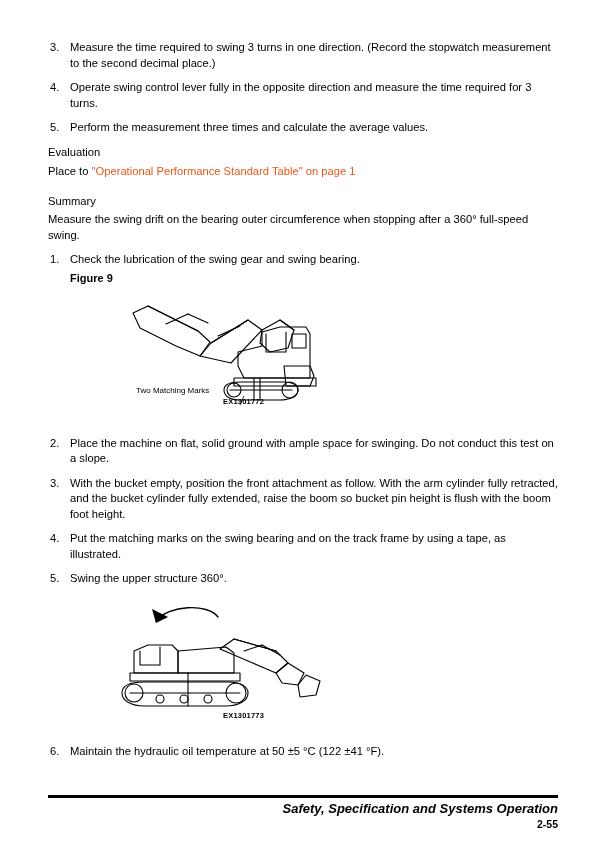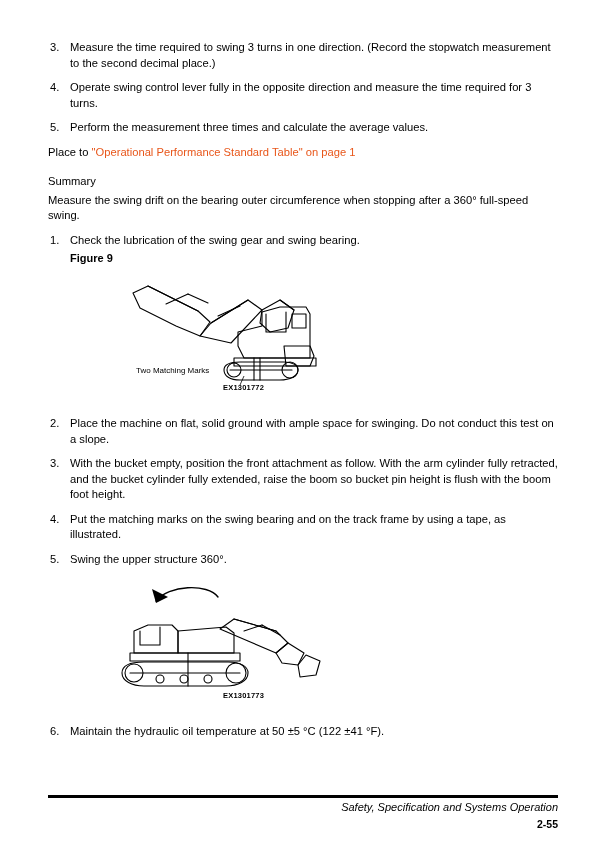--- a/index.html
+++ b/index.html
@@ -91,23 +91,23 @@
     left: 48px;
     right: 48px;
     top: 795px;
     height: 3px;
     background: #000;
   }
   .footer-title {
     position: absolute;
     right: 48px;
     top: 801px;
-    font-size: 11px;
+    font-size: 13px;
     font-style: italic;
-    font-weight: normal;
+    font-weight: bold;
     text-align: right;
   }
   .footer-page {
     position: absolute;
     right: 48px;
     top: 818px;
     font-size: 10.5px;
     font-weight: bold;
     text-align: right;
   }
@@ -125,20 +125,21 @@
     </div>
     <div class="li">
       <div class="num">4.</div>
       <div class="txt">Operate swing control lever fully in the opposite direction and measure the time required for 3 turns.</div>
     </div>
     <div class="li">
       <div class="num">5.</div>
       <div class="txt">Perform the measurement three times and calculate the average values.</div>
     </div>
 
+    <div class="plain" style="margin-bottom:4px;">Evaluation</div>
 
     <div class="linkline">
       <span>Place to </span><a class="link" href="#">"Operational Performance Standard Table" on page 1</a>
     </div>
 
 
     <div class="plain" style="margin-bottom:3px;">Summary</div>
     <div class="plain">Measure the swing drift on the bearing outer circumference when stopping after a 360° full-speed swing.</div>
 
 
@@ -180,21 +181,21 @@
           <ellipse cx="242" cy="104" rx="8" ry="8"></ellipse>
 
           <path d="M206 92 L206 114"></path>
           <path d="M212 92 L212 114"></path>
         </g>
         <g stroke="#000" stroke-width="0.8" fill="none">
           <path d="M196 110 L192 119"></path>
         </g>
       </svg>
       <div class="fig-note" style="left:88px; top:100px;">Two Matching Marks</div>
-      <div class="fig-code" style="left:175px; top:117px;">EX1301772</div>
+      <div class="fig-code" style="left:175px; top:111px;">EX1301772</div>
     </div>
 
     <div class="li">
       <div class="num">2.</div>
       <div class="txt">Place the machine on flat, solid ground with ample space for swinging. Do not conduct this test on a slope.</div>
     </div>
     <div class="li">
       <div class="num">3.</div>
       <div class="txt">With the bucket empty, position the front attachment as follow. With the arm cylinder fully retracted, and the bucket cylinder fully extended, raise the boom so bucket pin height is flush with the boom foot height.</div>
     </div>

